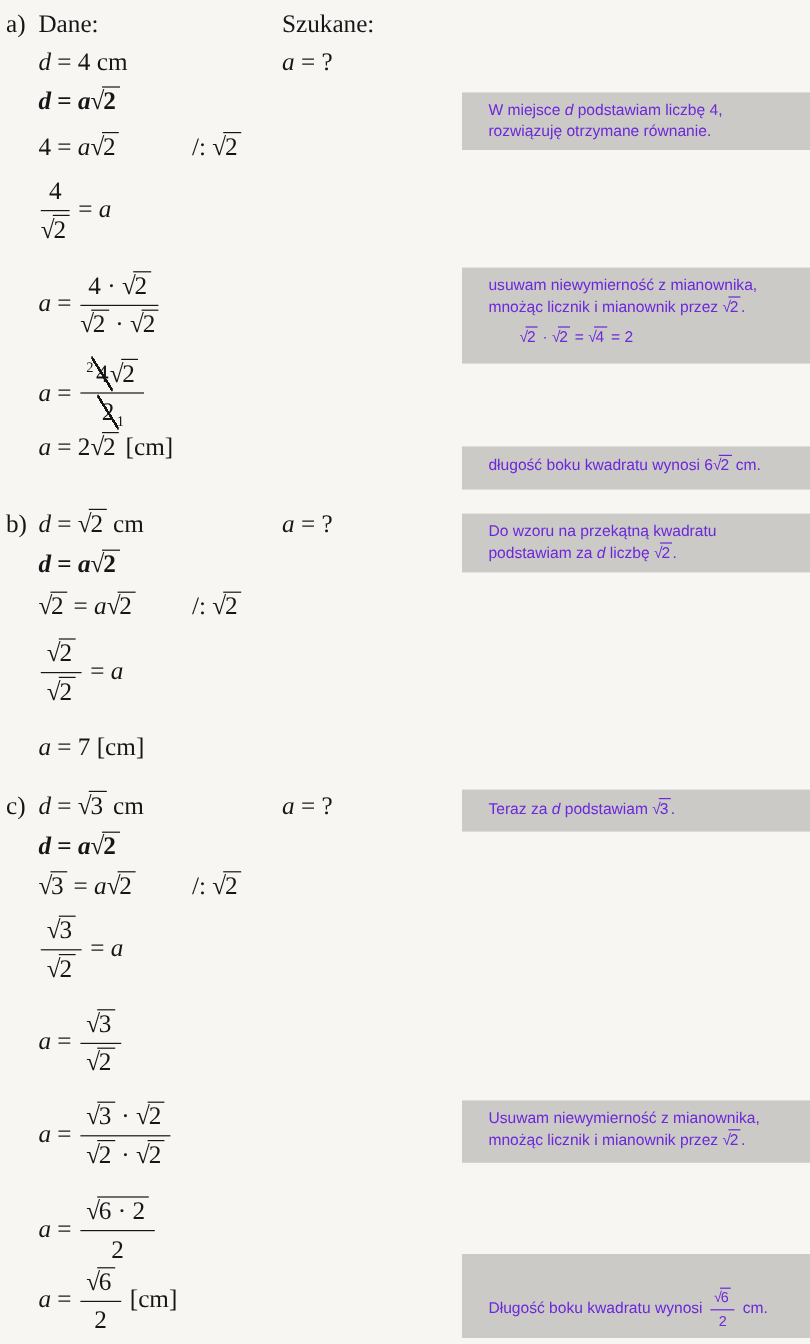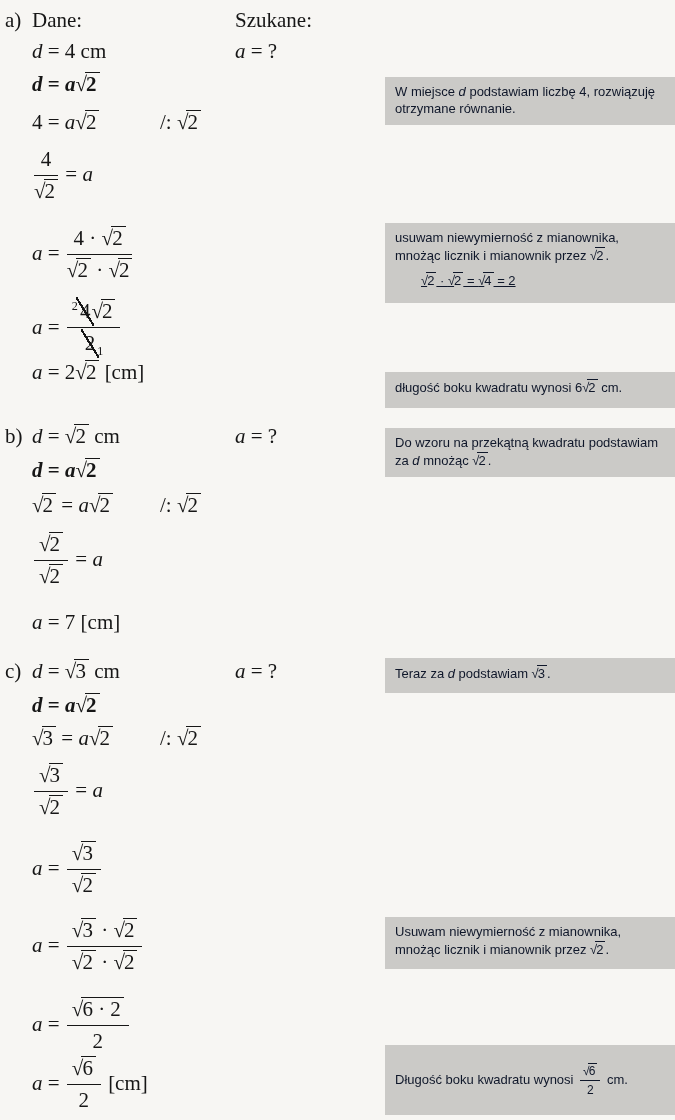--- a/index.html
+++ b/index.html
@@ -59,31 +59,31 @@
   .m-sub{font-size:58%;vertical-align:sub;margin-left:1px;}
   .m-sp{display:inline-block;}
 
   
   .note{
     position:absolute;
     left:385px;
     width:290px;
     box-sizing:border-box;
     background:#cbcac7;
-    color:#0f172a;
+    color:#6d28d9;
     font:13px/16.5px "Liberation Sans", sans-serif;
-    padding:7px 10px 6px 10px;
+    padding:7px 10px 6px 22px;
   }
   .note .m-rad{border-top-width:1.1px;padding:1px 2px 0 1px;line-height:1.05;}
   .note .m-num{border-bottom-width:1.1px;padding:0 3px 1px;}
   .note .m-den{padding-top:1px;}
   .note .m-frac{font-size:12px;margin:0 3px;}
   .note-line{display:block;white-space:normal;}
-  .note-line.eq-line{margin-top:8px;text-decoration:underline;}
-  .note.v-center{display:flex;flex-direction:column;justify-content:center;}
+  .note-line.eq-line{margin-top:8px;}
+  .note.v-center{display:flex;flex-direction:column;justify-content:flex-end;}
 </style>
 </head>
 <body>
 
 <div class="page">
 
   <div class="mrow" style="left:5px;top:8px">a)</div>
   <div class="mrow" style="left:32px;top:8px">Dane:</div>
   <div class="mrow" style="left:235px;top:8px">Szukane:</div>
 
@@ -134,21 +134,21 @@
   <div class="note" style="top:223px;height:80px">
     <span class="note-line"><span class="m-txt">usuwam niewymierność z mianownika, mnożąc licznik i mianownik przez </span><span class="m-sqrt"><span class="m-sqrt-sign">√</span><span class="m-rad">2</span></span><span class="m-txt">.</span></span>
     <span class="note-line eq-line"><span class="m-sp" style="width: 26px;"></span><span class="m-sqrt"><span class="m-sqrt-sign">√</span><span class="m-rad">2</span></span><span class="m-txt"> · </span><span class="m-sqrt"><span class="m-sqrt-sign">√</span><span class="m-rad">2</span></span><span class="m-txt"> = </span><span class="m-sqrt"><span class="m-sqrt-sign">√</span><span class="m-rad">4</span></span><span class="m-txt"> = 2</span></span>
   </div>
 
   <div class="note" style="top:372px;height:36px">
     <span class="note-line"><span class="m-txt">długość boku kwadratu wynosi 6</span><span class="m-sqrt"><span class="m-sqrt-sign">√</span><span class="m-rad">2</span></span><span class="m-txt"> cm.</span></span>
   </div>
 
   <div class="note" style="top:428px;height:49px">
-    <span class="note-line"><span class="m-txt">Do wzoru na przekątną kwadratu podstawiam za </span><span class="m-it">d</span><span class="m-txt"> mnożąc </span><span class="m-sqrt"><span class="m-sqrt-sign">√</span><span class="m-rad">2</span></span><span class="m-txt">.</span></span>
+    <span class="note-line"><span class="m-txt">Do wzoru na przekątną kwadratu podstawiam za </span><span class="m-it">d</span><span class="m-txt"> liczbę </span><span class="m-sqrt"><span class="m-sqrt-sign">√</span><span class="m-rad">2</span></span><span class="m-txt">.</span></span>
   </div>
 
 
   <div class="note" style="top:658px;height:35px">
     <span class="note-line"><span class="m-txt">Teraz za </span><span class="m-it">d</span><span class="m-txt"> podstawiam </span><span class="m-sqrt"><span class="m-sqrt-sign">√</span><span class="m-rad">3</span></span><span class="m-txt">.</span></span>
   </div>
 
   <div class="note" style="top:917px;height:52px">
     <span class="note-line"><span class="m-txt">Usuwam niewymierność z mianownika, mnożąc licznik i mianownik przez </span><span class="m-sqrt"><span class="m-sqrt-sign">√</span><span class="m-rad">2</span></span><span class="m-txt">.</span></span>
   </div>

